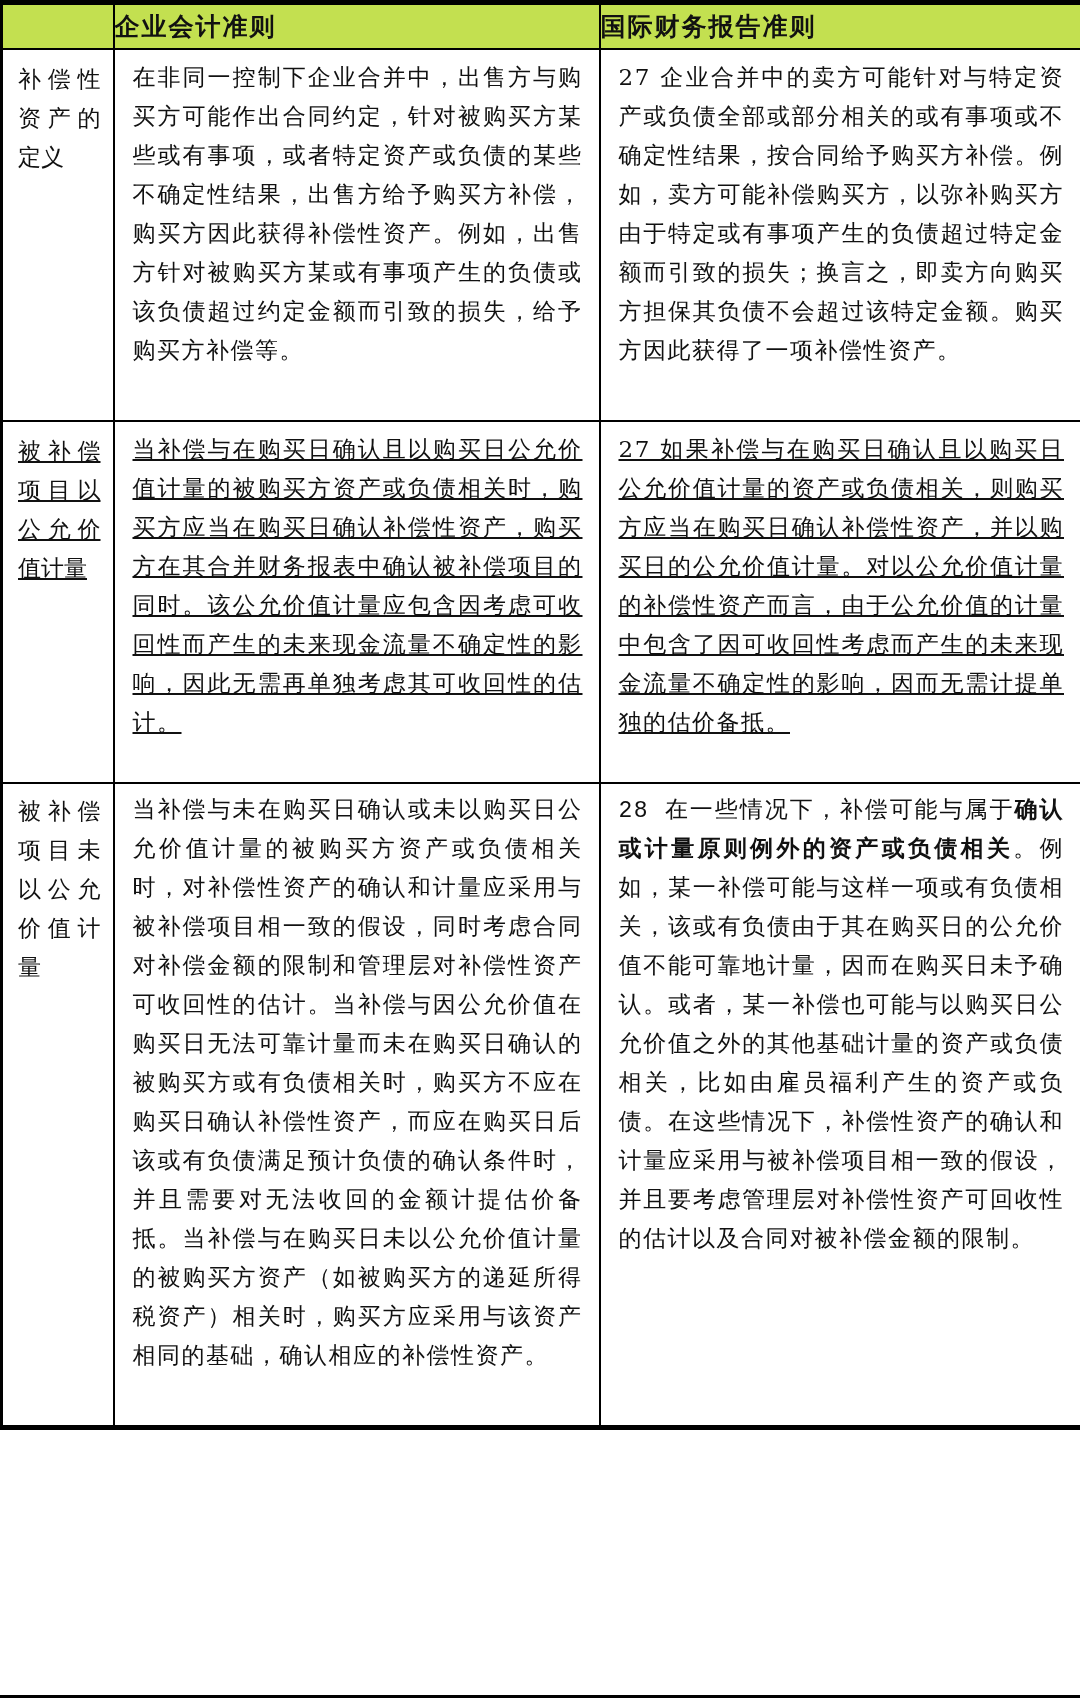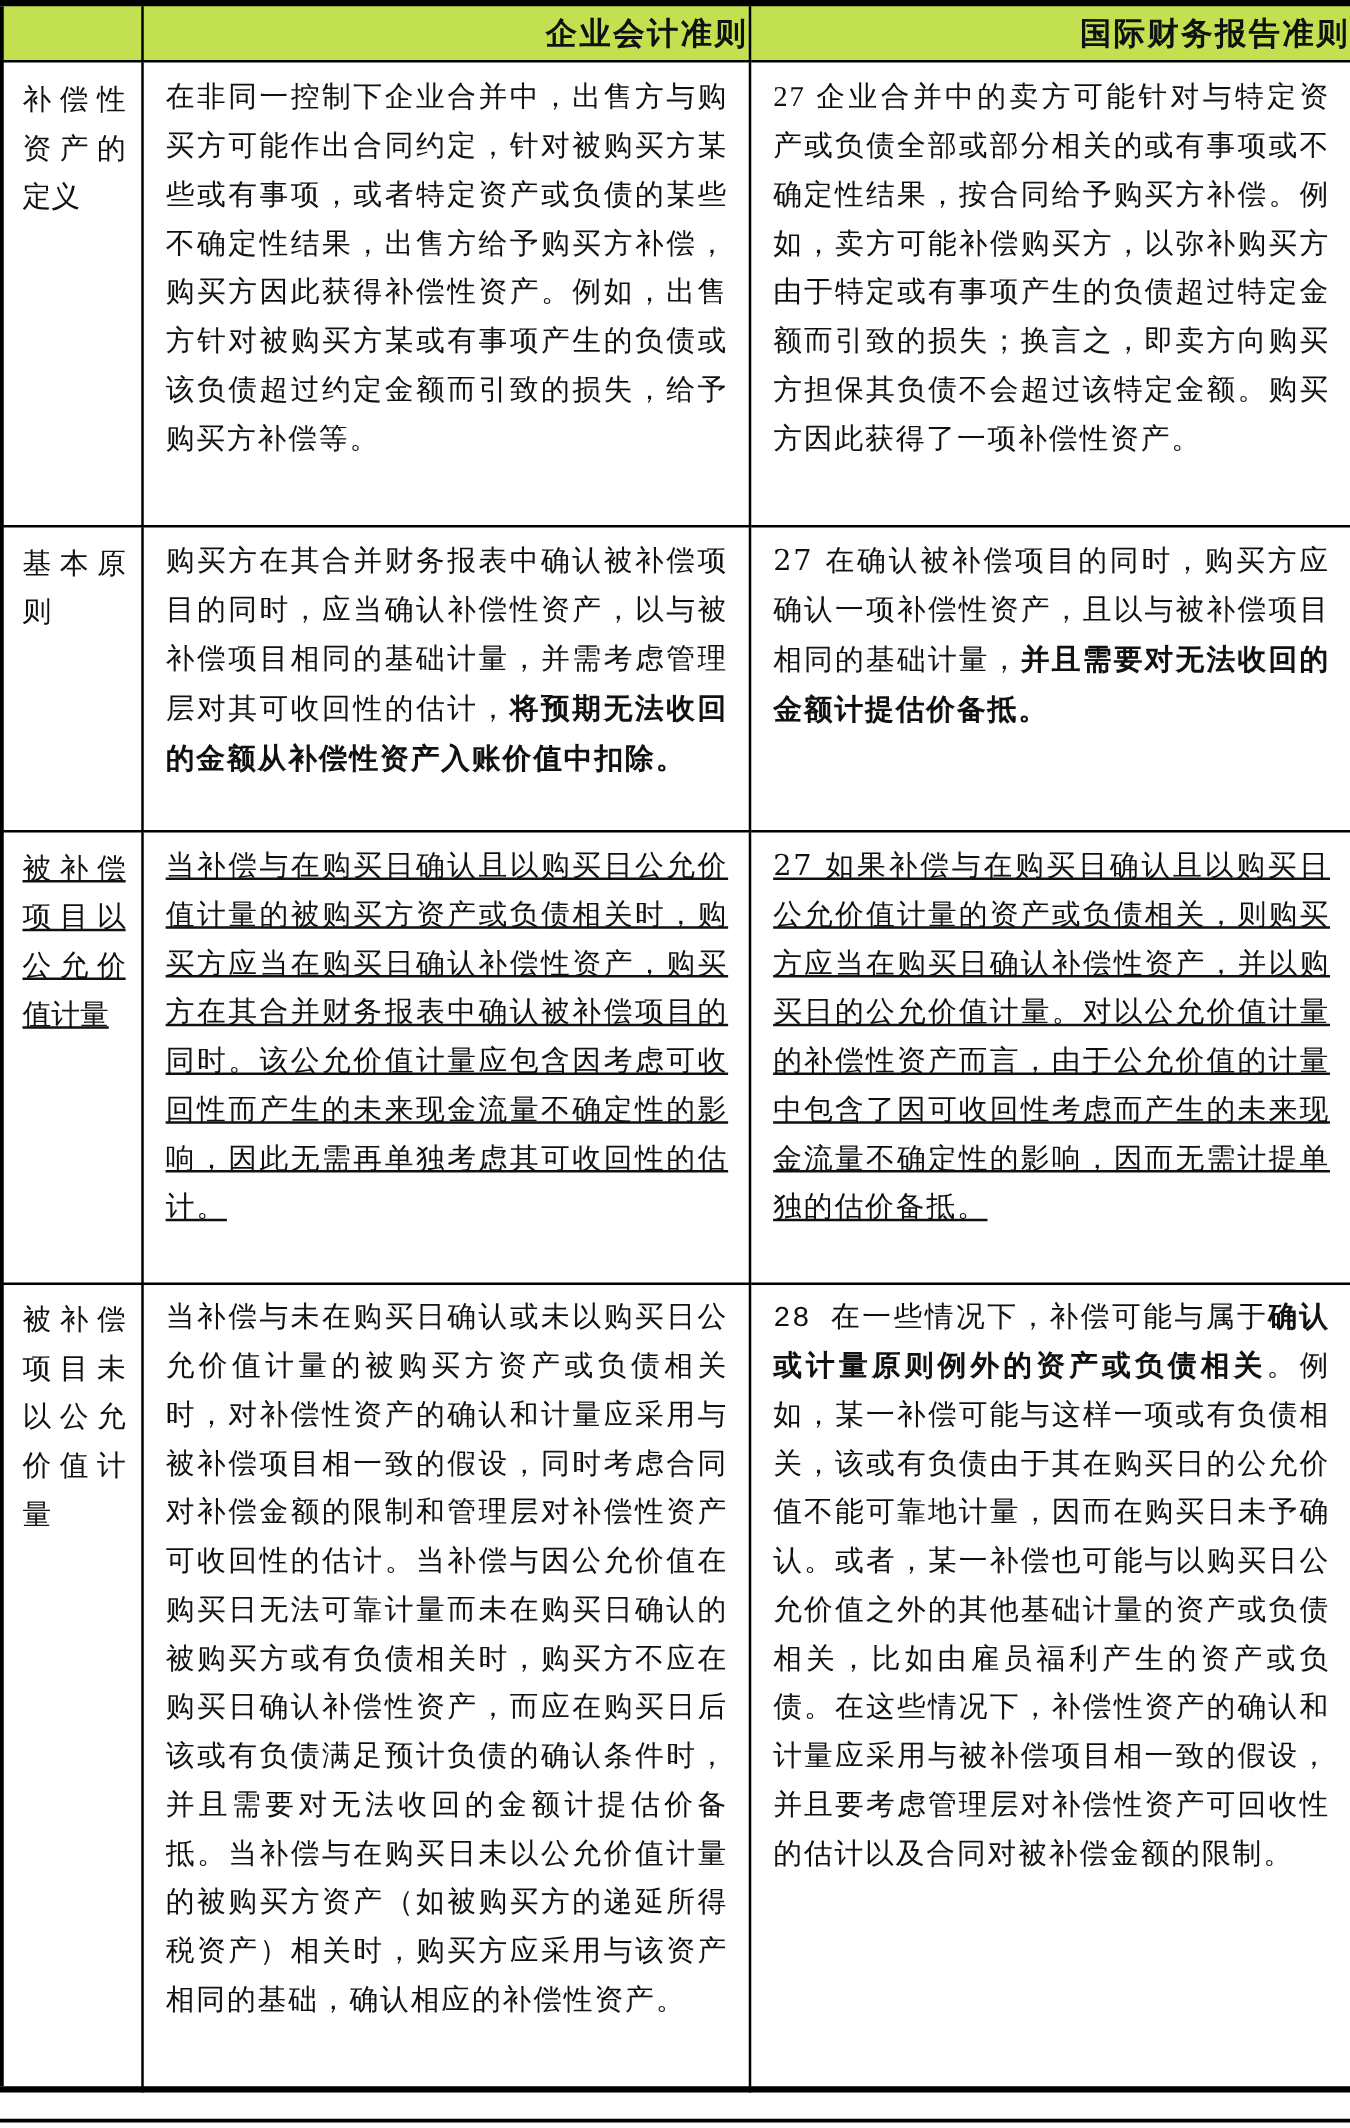--- a/index.html
+++ b/index.html
@@ -28,42 +28,42 @@
 
   th, td {
     border: 2px solid #000;
     vertical-align: top;
     box-sizing: border-box;
   }
   thead th {
     background: var(--header-bg, #c3e050);
     height: 46px;
     vertical-align: middle;
-    text-align: right;
+    text-align: left;
     font-size: 25px;
     font-weight: bold;
     letter-spacing: 2px;
     padding: 2px 0;
   }
   td.label-cell {
     padding: 10px 12px 6px 15px;
     font-size: 23px;
     line-height: 39px;
     text-align: justify;
   }
   td.body-cell {
     padding: 8px 16px 4px 18px;
     font-size: 23px;
     line-height: 39px;
     letter-spacing: 1.5px;
     text-align: justify;
   }
   td.body-cell b { font-weight: bold; }
 
-  tr.r-def  td { height: 372px; font-family: Liberation Serif, serif; }
+  tr.r-def  td { height: 372px; }
   tr.r-base td { height: 244px; }
   tr.r-fv   td { height: 362px; text-decoration: underline; }
   tr.r-nfv  td { height: 645px; font-family: Liberation Mono, monospace; }
 
   .bottom-rule {
     position: absolute;
     left: 0;
     bottom: 4px;
     width: 1080px;
     border-top: 3px solid #000;
@@ -85,25 +85,20 @@
       <th>企业会计准则</th>
       <th>国际财务报告准则</th>
     </tr>
   </thead>
   <tbody>
     <tr class="r-def">
       <td class="label-cell">补偿性资产的定义</td>
       <td class="body-cell"><span>在非同一控制下企业合并中，出售方与购买方可能作出合同约定，针对被购买方某些或有事项，或者特定资产或负债的某些不确定性结果，出售方给予购买方补偿，购买方因此获得补偿性资产。例如，出售方针对被购买方某或有事项产生的负债或该负债超过约定金额而引致的损失，给予购买方补偿等。</span></td>
       <td class="body-cell"><span>27 企业合并中的卖方可能针对与特定资产或负债全部或部分相关的或有事项或不确定性结果，按合同给予购买方补偿。例如，卖方可能补偿购买方，以弥补购买方由于特定或有事项产生的负债超过特定金额而引致的损失；换言之，即卖方向购买方担保其负债不会超过该特定金额。购买方因此获得了一项补偿性资产。</span></td>
     </tr>
-    <tr class="r-base">
-      <td class="label-cell">基本原则</td>
-      <td class="body-cell"><span>购买方在其合并财务报表中确认被补偿项目的同时，应当确认补偿性资产，以与被补偿项目相同的基础计量，并需考虑管理层对其可收回性的估计，</span><b>将预期无法收回的金额从补偿性资产入账价值中扣除。</b></td>
-      <td class="body-cell"><span>27 在确认被补偿项目的同时，购买方应确认一项补偿性资产，且以与被补偿项目相同的基础计量，</span><b>并且需要对无法收回的金额计提估价备抵。</b></td>
-    </tr>
     <tr class="r-fv">
       <td class="label-cell">被补偿项目以公允价值计量</td>
       <td class="body-cell"><span>当补偿与在购买日确认且以购买日公允价值计量的被购买方资产或负债相关时，购买方应当在购买日确认补偿性资产，购买方在其合并财务报表中确认被补偿项目的同时。该公允价值计量应包含因考虑可收回性而产生的未来现金流量不确定性的影响，因此无需再单独考虑其可收回性的估计。</span></td>
       <td class="body-cell"><span>27 如果补偿与在购买日确认且以购买日公允价值计量的资产或负债相关，则购买方应当在购买日确认补偿性资产，并以购买日的公允价值计量。对以公允价值计量的补偿性资产而言，由于公允价值的计量中包含了因可收回性考虑而产生的未来现金流量不确定性的影响，因而无需计提单独的估价备抵。</span></td>
     </tr>
     <tr class="r-nfv">
       <td class="label-cell">被补偿项目未以公允价值计量</td>
       <td class="body-cell"><span>当补偿与未在购买日确认或未以购买日公允价值计量的被购买方资产或负债相关时，对补偿性资产的确认和计量应采用与被补偿项目相一致的假设，同时考虑合同对补偿金额的限制和管理层对补偿性资产可收回性的估计。当补偿与因公允价值在购买日无法可靠计量而未在购买日确认的被购买方或有负债相关时，购买方不应在购买日确认补偿性资产，而应在购买日后该或有负债满足预计负债的确认条件时，并且需要对无法收回的金额计提估价备抵。当补偿与在购买日未以公允价值计量的被购买方资产（如被购买方的递延所得税资产）相关时，购买方应采用与该资产相同的基础，确认相应的补偿性资产。</span></td>
       <td class="body-cell"><span>28 在一些情况下，补偿可能与属于</span><b>确认或计量原则例外的资产或负债相关</b><span>。例如，某一补偿可能与这样一项或有负债相关，该或有负债由于其在购买日的公允价值不能可靠地计量，因而在购买日未予确认。或者，某一补偿也可能与以购买日公允价值之外的其他基础计量的资产或负债相关，比如由雇员福利产生的资产或负债。在这些情况下，补偿性资产的确认和计量应采用与被补偿项目相一致的假设，并且要考虑管理层对补偿性资产可回收性的估计以及合同对被补偿金额的限制。</span></td>
     </tr>

